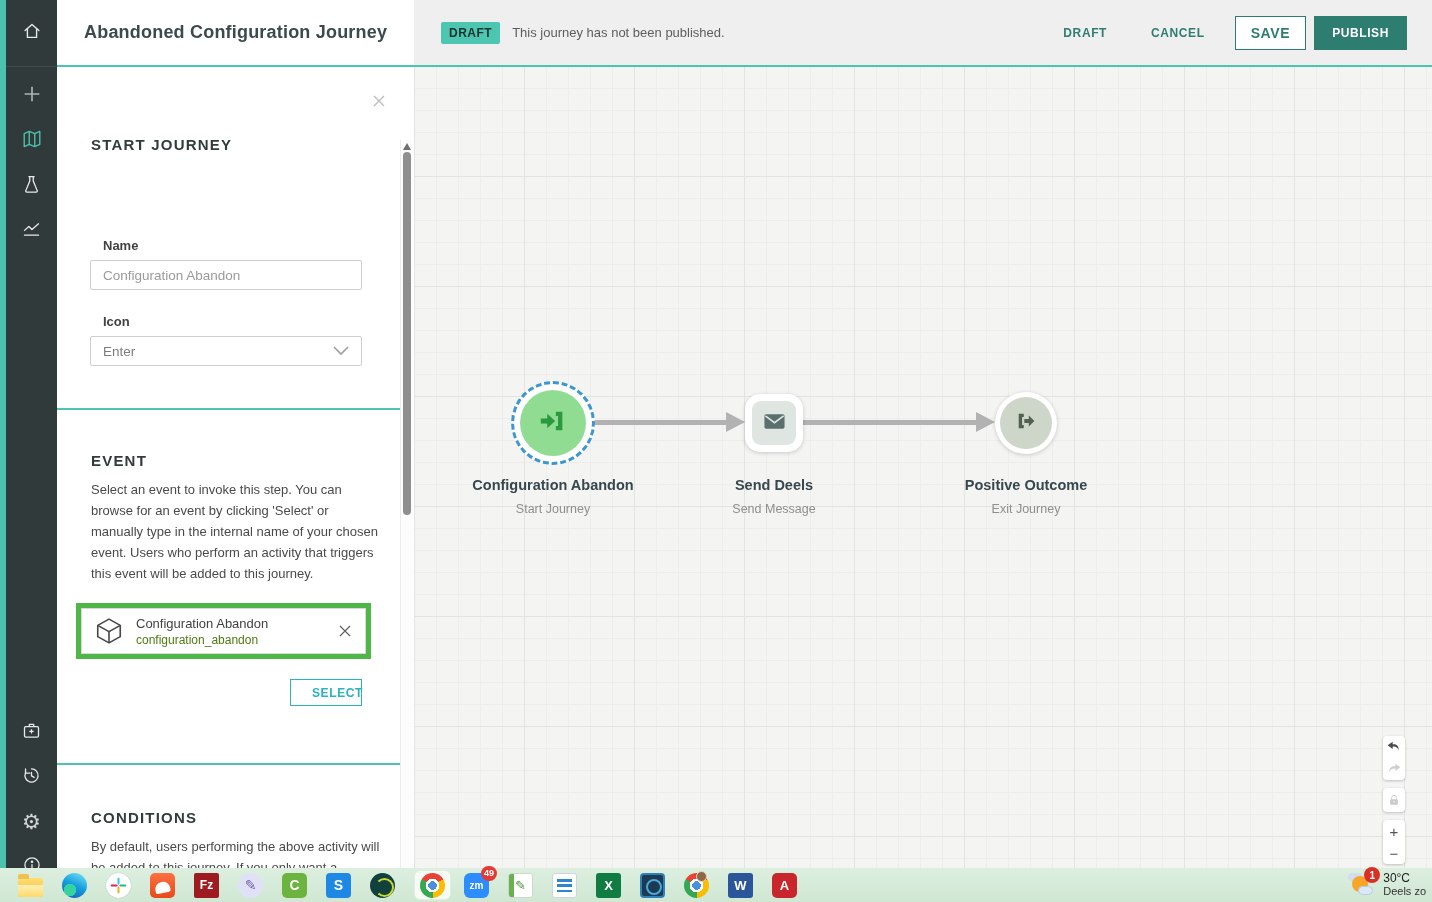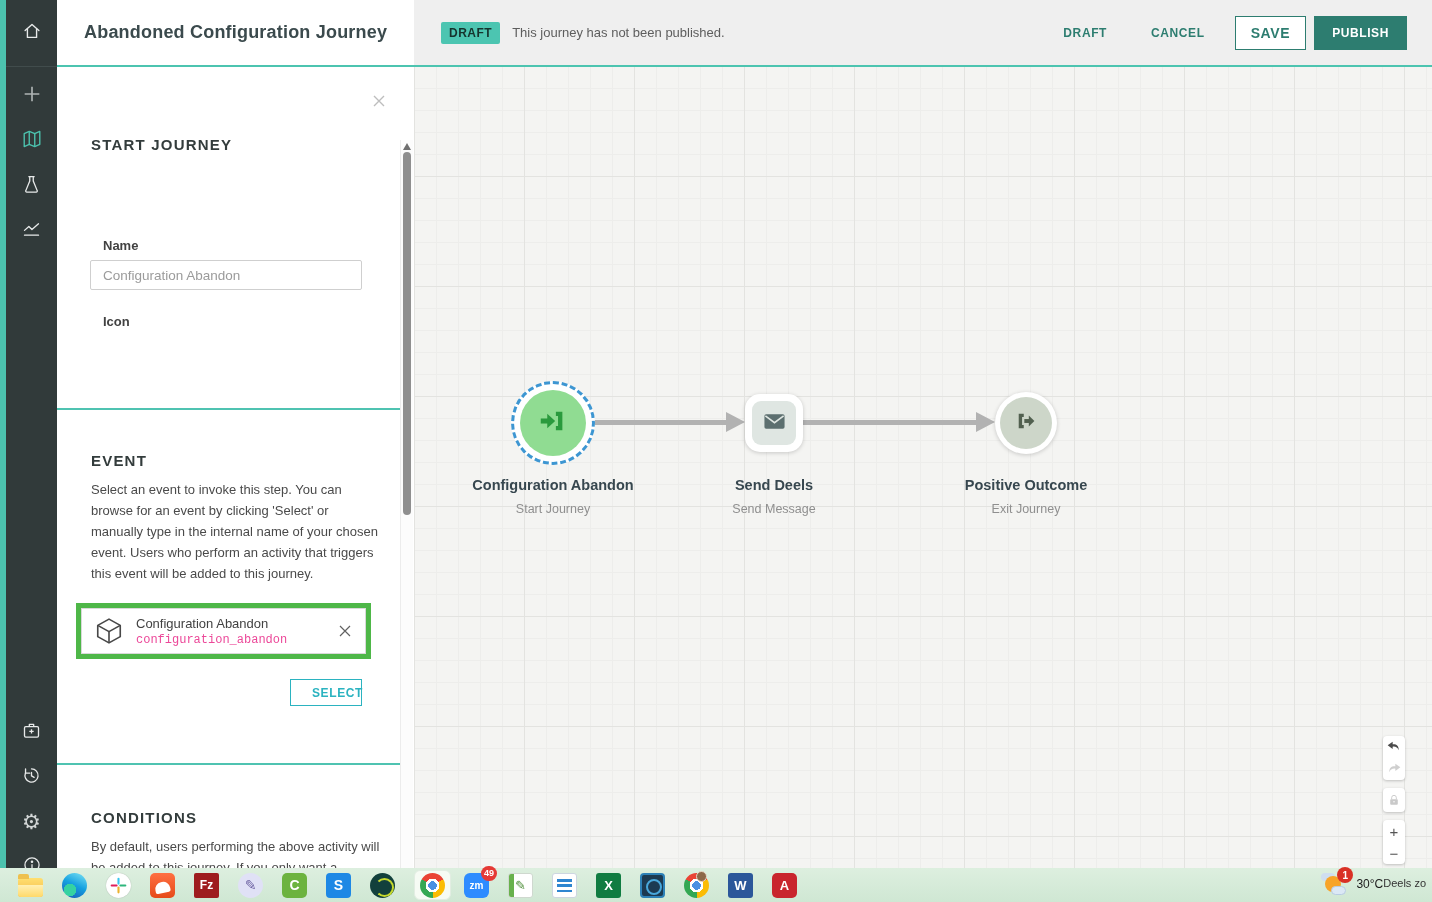--- a/index.html
+++ b/index.html
@@ -49,21 +49,21 @@
   .p-divider { position:absolute; left:0; right:14px; height:1.5px; background:#4fc3b1; }
   .div-1 { top:342px; }
   .div-2 { top:697px; }
   .sec-event { position:absolute; left:34px; top:386px; width:290px; }
   .sec-event .p-text { margin-top:10px; }
   .event-highlight { position:absolute; left:19px; top:537px; width:295px; border:5px solid #4eb748; background:#fff; }
   .event-card { border:1px solid #d9d9d9; background:#fff; height:46px; display:flex; align-items:center; padding:0 12px; }
   .event-cube { width:30px; height:30px; flex:0 0 auto; }
   .event-meta { margin-left:12px; }
   .event-name { font-size:13px; color:#424242; }
-  .event-internal { font-size:12px; color:#ec4899; margin-top:2px;font-family:Liberation Mono, monospace; }
+  .event-internal { font-size:12px; color:#4d7c0f; margin-top:2px; }
   .event-clear { margin-left:auto; width:16px; height:16px; cursor:pointer; }
   .select-btn { position:absolute; left:233px; top:613px; width:72px; height:27px; background:#fff; border:1px solid #2bb3c0; color:#2bb3c0; font-family:inherit; font-size:12px; font-weight:bold; letter-spacing:0.6px; cursor:pointer;padding-left:21px; }
   .sec-cond { position:absolute; left:34px; top:743px; width:290px; }
   .sec-cond .p-text { margin-top:10px; }
 
   
   .p-scroll { position:absolute; left:343px; top:74px; width:13px; bottom:0; background:#fcfcfc; border-left:1px solid #ececec; }
   .p-scroll-up { position:absolute; top:3px; left:2px; width:0; height:0; border-left:4.5px solid transparent; border-right:4.5px solid transparent; border-bottom:7px solid #6e6e6e; cursor:pointer; }
   .p-scroll-thumb { position:absolute; top:12px; left:2px; width:8px; height:363px; background:#8f8f8f; border-radius:4px; cursor:pointer; }
 
@@ -130,21 +130,21 @@
   .t-snag::after { content:""; position:absolute; left:4px; top:4px; width:12px; height:12px; border-radius:50%; border:2px solid #49a8dc; }
   .t-word { background:#2b579a; border-radius:3px; color:#fff; font-size:13px; font-weight:bold; }
   .t-pdf { background:#c9252d; border-radius:5px; color:#fff; font-size:13px; font-weight:bold; }
 
   .t-weather { position:absolute; right:6px; top:2px; display:flex; align-items:center; cursor:pointer; }
   .w-icon { position:relative; width:30px; height:28px; margin-right:5px; }
   .w-sun { position:absolute; left:4px; top:6px; width:16px; height:16px; border-radius:50%; background:#f7a428; }
   .w-cloud1 { position:absolute; left:0; top:3px; width:14px; height:8px; border-radius:5px; background:#cfdef0; }
   .w-cloud2 { position:absolute; left:10px; top:16px; width:15px; height:9px; border-radius:5px; background:#dbe8f5; border:1px solid #b8cce2; }
   .w-badge { position:absolute; right:-2px; top:-3px; width:16px; height:16px; border-radius:50%; background:#d93025; color:#fff; font-size:10px; font-weight:bold; display:flex; align-items:center; justify-content:center; }
-  .w-text { display:flex; justify-content:center; }
+  .w-text { display:flex; flex-direction:column; justify-content:center; }
   .w-temp { font-size:12px; color:#1c1c1c; }
   .w-cond { font-size:11px; color:#333; }
 </style>
 </head>
 <body>
 
 <div class="sidebar">
   <div class="sb-item sb-home">
     <span>
       <svg width="22" height="22" viewBox="0 0 24 24" fill="none" stroke="#e8eaea" stroke-width="1.5" stroke-linecap="round" stroke-linejoin="round">
@@ -236,20 +236,28 @@
         <path d="M3 3 L13 13 M13 3 L3 13"></path>
       </svg>
   </div>
 
   <div class="sec-start">
     <div class="p-heading">START JOURNEY</div>
   </div>
   <div class="p-label field-name-label">Name</div>
   <input class="field-name" value="Configuration Abandon" style="">
   <div class="p-label field-icon-label">Icon</div>
+  <div class="field-icon">
+    <span>Enter</span>
+    <span class="chev">
+      <svg width="16" height="10" viewBox="0 0 16 10" fill="none" stroke="#9aa0a0" stroke-width="1.6">
+          <path d="M1 1 L8 8 L15 1"></path>
+        </svg>
+    </span>
+  </div>
 
   <div class="p-divider div-1"></div>
 
   <div class="sec-event">
     <div class="p-heading">EVENT</div>
     <div class="p-text">Select an event to invoke this step. You can browse for an event by clicking 'Select' or manually type in the internal name of your chosen event. Users who perform an activity that triggers this event will be added to this journey.</div>
   </div>
   <div class="event-highlight">
     <div class="event-card">
       <span class="event-cube">

